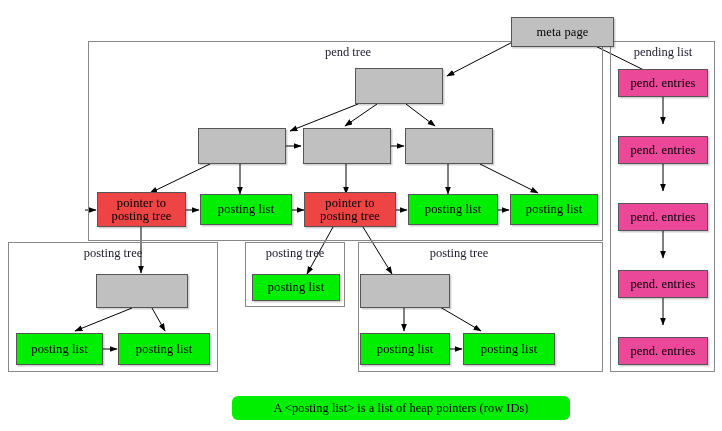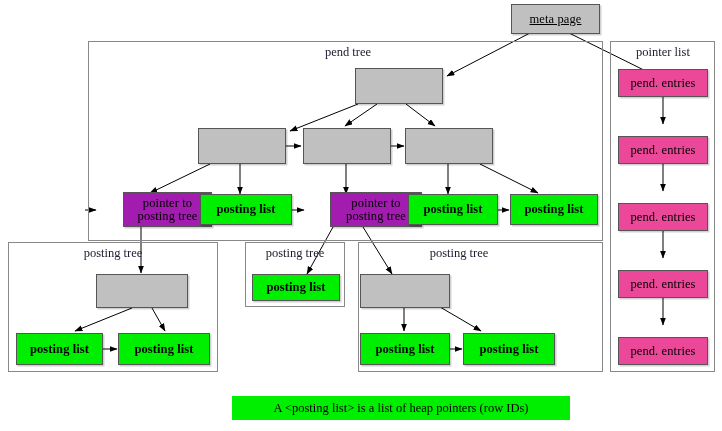--- a/index.html
+++ b/index.html
@@ -36,30 +36,30 @@
     align-items:center;
     justify-content:center;
     text-align:center;
     font-size:12.5px;
     line-height:12.5px;
     color:#000000;
     white-space:pre-line;
     letter-spacing:0.1px;
   }
   .node.gray{background:#c0c0c0;}
-  .node.green{background:#00ee00;font-weight:bold;}
-  .node.darkgreen{background:#a21caf;margin-left:26px;}
+  .node.green{background:#00ee00;}
+  .node.darkgreen{background:#ef4444;}
   .node.red{background:#ec4899;}
 
   .caption{
     position:absolute;
     box-sizing:border-box;
     background:#00ee00;
     display:flex;align-items:center;justify-content:center;
-    font-size:12.5px;color:#000000;white-space:nowrap;
+    font-size:12.5px;color:#000000;white-space:nowrap;border-radius:6px;
   }
 </style>
 </head>
 <body>
 
 <div id="root">
 
   <svg class="edges" viewBox="0 0 722 431">
     <defs>
       <marker id="ah" markerWidth="9" markerHeight="9" refX="7.4" refY="3" orient="auto" markerUnits="strokeWidth">
@@ -110,32 +110,32 @@
       <path d="M663,164 L663,191"></path>
       <path d="M663,231 L663,258"></path>
       <path d="M663,298 L663,325"></path>
     </g>
   </svg>
 
   <div class="group-box" style="left:88px;top:41px;width:515px;height:200px;"></div>
   <div class="group-label" style="left:288px;top:45px;width:120px;">pend tree</div>
 
   <div class="group-box" style="left:610px;top:41px;width:105px;height:331px;"></div>
-  <div class="group-label" style="left:608px;top:45px;width:110px;">pointer list</div>
+  <div class="group-label" style="left:608px;top:45px;width:110px;">pending list</div>
 
   <div class="group-box" style="left:8px;top:242px;width:210px;height:130px;"></div>
   <div class="group-label" style="left:58px;top:246px;width:110px;">posting tree</div>
 
   <div class="group-box" style="left:245px;top:242px;width:100px;height:65px;"></div>
   <div class="group-label" style="left:240px;top:246px;width:110px;">posting tree</div>
 
   <div class="group-box" style="left:358px;top:242px;width:245px;height:130px;"></div>
   <div class="group-label" style="left:404px;top:246px;width:110px;">posting tree</div>
 
-  <div class="node gray" style="left:511px;top:4px;width:89px;height:30px;text-decoration:underline;">meta page</div>
+  <div class="node gray" style="left:511px;top:17px;width:103px;height:30px;">meta page</div>
 
   <div class="node gray" style="left:355px;top:68px;width:88px;height:36px;"></div>
 
   <div class="node gray" style="left:198px;top:128px;width:88px;height:36px;"></div>
   <div class="node gray" style="left:303px;top:128px;width:88px;height:36px;"></div>
   <div class="node gray" style="left:405px;top:128px;width:88px;height:36px;"></div>
 
   <div class="node darkgreen" style="left:97px;top:192px;width:89px;height:35px;">pointer to
 posting tree</div>
   <div class="node green" style="left:200px;top:194px;width:92px;height:31px;">posting list</div>

